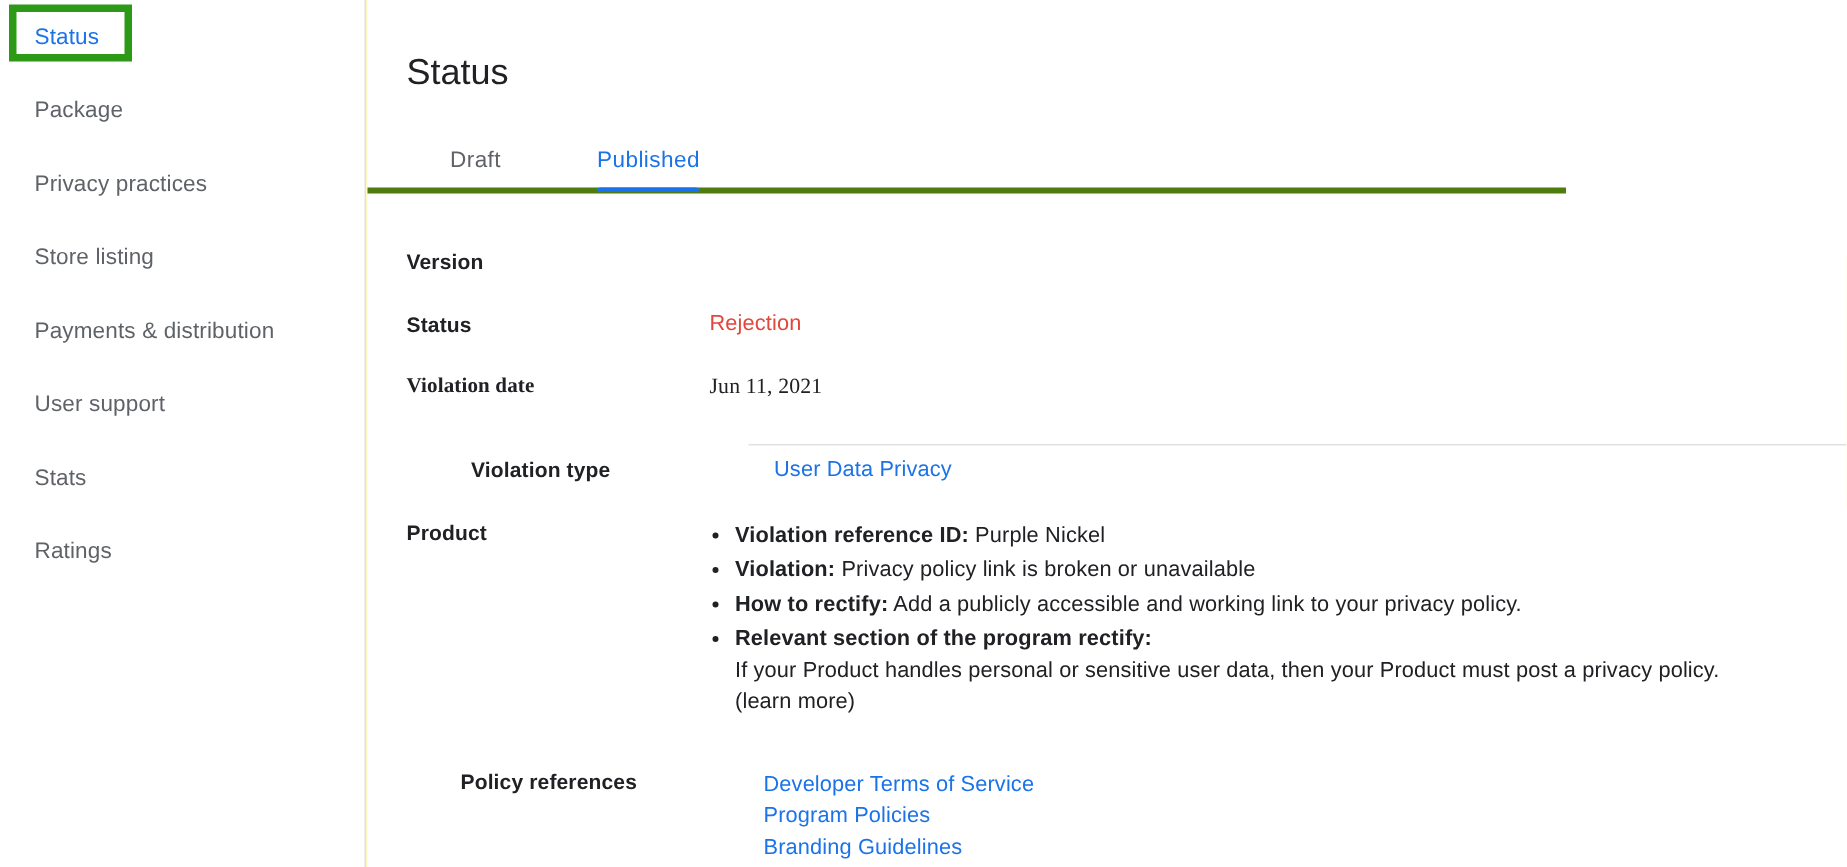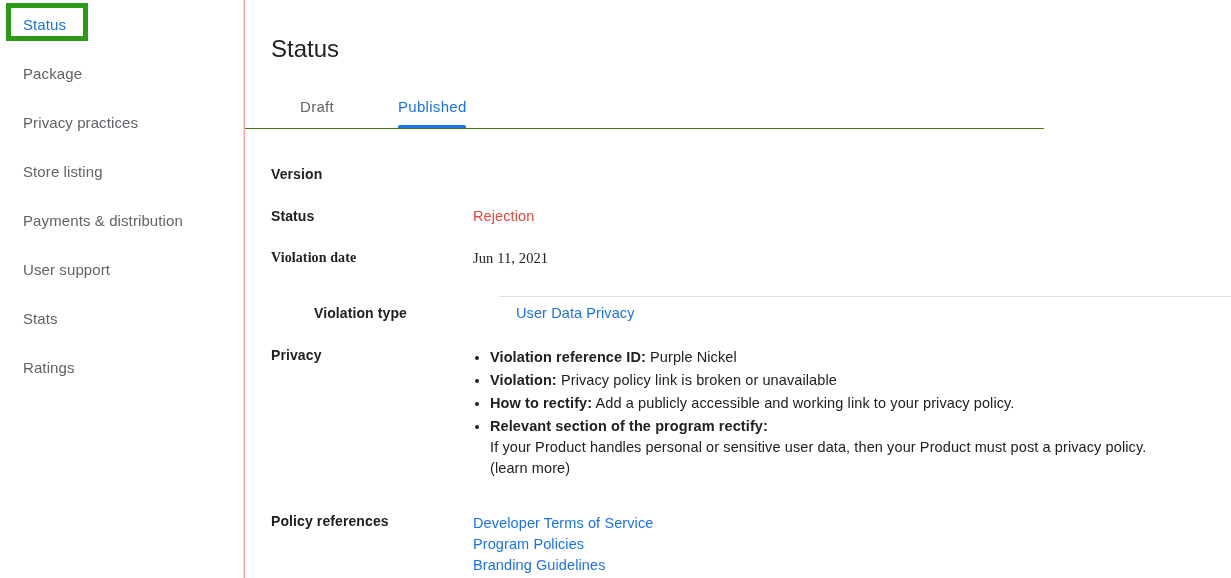--- a/index.html
+++ b/index.html
@@ -8,21 +8,21 @@
     width: 1231px; height: 578px;
     background: #ffffff;
     font-family: "Liberation Sans", sans-serif;
     -webkit-font-smoothing: antialiased;
   }
   .page {
     position: relative;
     width: 1231px;
     height: 578px;
     overflow: hidden;
-    background: #fca5a5;
+    background: #fef9c3;
   }
 
   
   .sidebar {
     position: absolute;
     left: 0; top: 0;
     width: 244px;
     height: 578px;
     border-right: 1px solid #e0e0e0;
     background: #ffffff;
@@ -78,21 +78,21 @@
     letter-spacing: 0px;
   }
 
   
   .tabs {
     position: absolute;
     left: 0;
     top: 84px;
     width: 799px;
     height: 45px;
-    border-bottom: 1px solid #4d7c0f;
+    border-bottom: 4px solid #4d7c0f;
     padding-left: 32px;
   }
   .tab {
     position: absolute;
     top: 0;
     height: 44px;
     display: flex;
     align-items: center;
     font-size: 15px;
     color: #5f6368;
@@ -139,21 +139,21 @@
     font-size: 14.5px;
     color: #202124;
     letter-spacing: 0.1px;
   }
 
   .row-version  { margin-top: 37px; }
   .row-status   { margin-top: 26px; }
   .row-vdate    { margin-top: 26px; font-family: Liberation Serif, serif; }
   .row-vtype    { margin-top: 38px; margin-left: 43px; }
   .row-details  { margin-top: 26px; }
-  .row-policy   { margin-top: 32px; }
+  .row-policy   { margin-top: 32px; margin-left: 36px; }
 
   .divider {
     position: absolute;
     left: 254px;
     top: 167px;
     width: 732px;
     height: 1px;
     background: #e0e0e0;
   }
 
@@ -257,21 +257,21 @@
       </div>
 
       <div class="row row-vtype">
         <div class="row-label">Violation type</div>
         <div class="row-value">
           <a class="link">User Data Privacy</a>
         </div>
       </div>
 
       <div class="row row-details">
-        <div class="row-label">Privacy</div>
+        <div class="row-label">Product</div>
         <div class="row-value">
           <ul class="details-list">
             <li>
               <strong>Violation reference ID:</strong><span> Purple Nickel</span>
             </li>
             <li>
               <strong>Violation:</strong><span> Privacy policy link is broken or unavailable</span>
             </li>
             <li>
               <strong>How to rectify:</strong><span> Add a publicly accessible and working link to your privacy policy.</span>

